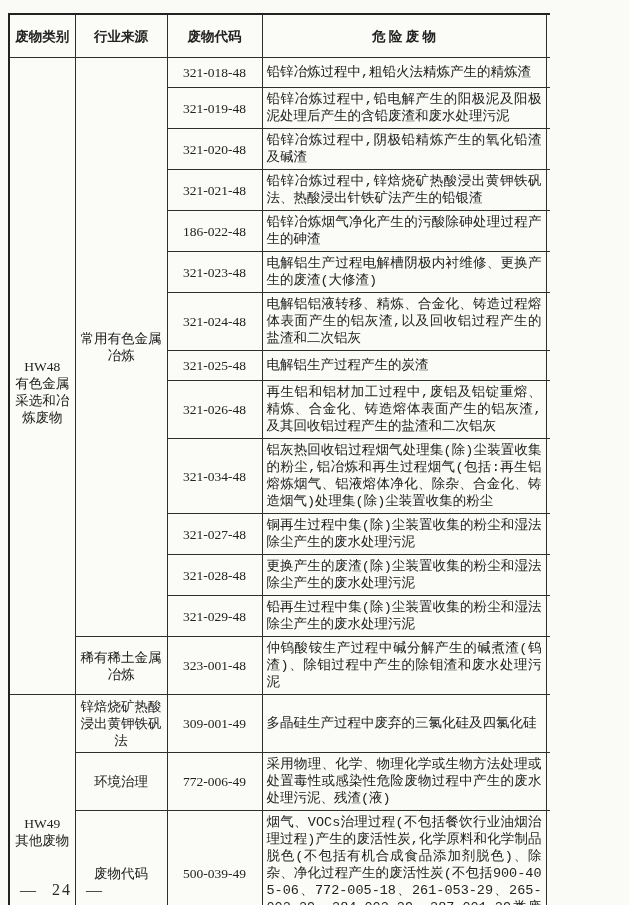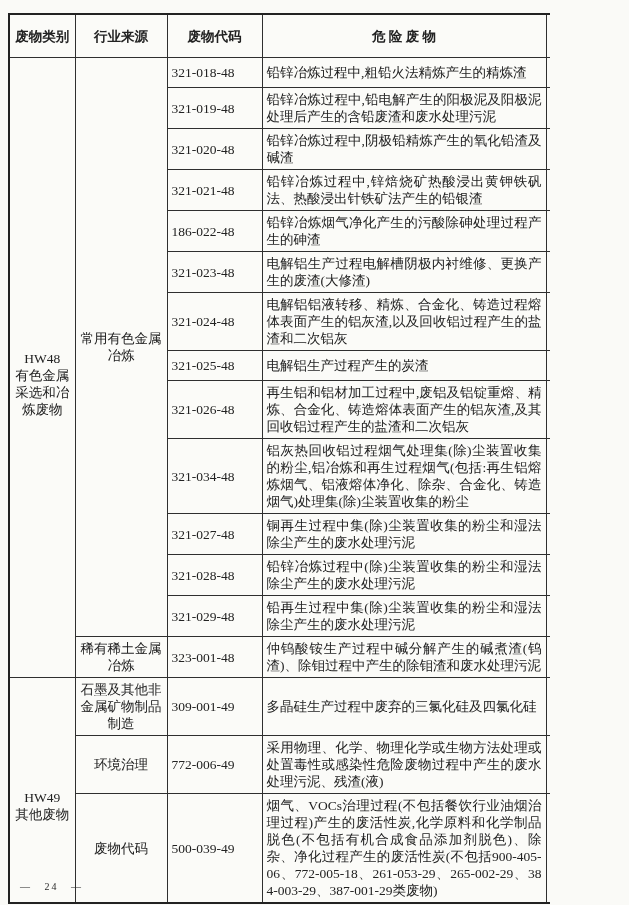--- a/index.html
+++ b/index.html
@@ -44,44 +44,45 @@
     font-size: 14px;
     height: 36px;
     padding: 2px;
   }
   sup.note-ref {
     font-size: 9px;
     vertical-align: super;
     line-height: 0;
   }
   td.center {
-    text-align: left;
+    text-align: center;
   }
   td.desc {
     text-align: justify;
     text-justify: inter-character;
     padding: 3px 5px;
+    font-family: Liberation Mono, monospace;
   }
   td.cat, td.ind {
     text-align: center;
     padding: 2px 3px;
   }
   .cat-code { display: block; text-align: center; margin-top: 32px; }
   .cat-name { display: block; }
   tr.h30 { height: 30px; }
   tr.h41 { height: 41px; margin-left: 39px; }
   tr.h52 { height: 52px; }
   tr.h55 { height: 55px; }
   tr.h70 { height: 70px; }
   tr.h100 { height: 100px; }
   .footer {
     position: absolute;
     left: 20px;
     top: 881px;
-    font-size: 10px;
+    font-size: 16px;
     letter-spacing: 2px;
     word-spacing: 8px;
     color: #2a2a2a;
   }
 </style>
 </head>
 <body>
 
 <div class="page">
 
@@ -158,40 +159,40 @@
         <td class="desc">铝灰热回收铝过程烟气处理集(除)尘装置收集的粉尘,铝冶炼和再生过程烟气(包括:再生铝熔炼烟气、铝液熔体净化、除杂、合金化、铸造烟气)处理集(除)尘装置收集的粉尘</td>
         <td class="center">T,R</td>
       </tr>
       <tr class="h41">
         <td class="center">321-027-48</td>
         <td class="desc">铜再生过程中集(除)尘装置收集的粉尘和湿法除尘产生的废水处理污泥</td>
         <td class="center">T</td>
       </tr>
       <tr class="h41">
         <td class="center">321-028-48</td>
-        <td class="desc">铅锌冶炼过程中(除)尘装置收集的粉尘和湿法除尘产生的废水处理污泥</td>
+        <td class="desc">更换产生的废渣(除)尘装置收集的粉尘和湿法除尘产生的废水处理污泥</td>
         <td class="center">T</td>
       </tr>
       <tr class="h41">
         <td class="center">321-029-48</td>
         <td class="desc">铅再生过程中集(除)尘装置收集的粉尘和湿法除尘产生的废水处理污泥</td>
         <td class="center">T</td>
       </tr>
       <tr class="h41">
         <td class="ind">稀有稀土金属冶炼</td>
         <td class="center">323-001-48</td>
         <td class="desc">仲钨酸铵生产过程中碱分解产生的碱煮渣(钨渣)、除钼过程中产生的除钼渣和废水处理污泥</td>
         <td class="center">T</td>
       </tr>
       <tr class="h52">
         <td class="cat" rowspan="3">
           <span class="cat-code">HW49</span>
           <span class="cat-name">其他废物</span>
         </td>
-        <td class="ind">石墨及其他非金属矿物制品制造</td>
+        <td class="ind">锌焙烧矿热酸浸出黄钾铁矾法</td>
         <td class="center">309-001-49</td>
         <td class="desc">多晶硅生产过程中废弃的三氯化硅及四氯化硅</td>
         <td class="center">R,C</td>
       </tr>
       <tr class="h55">
         <td class="ind">环境治理</td>
         <td class="center">772-006-49</td>
         <td class="desc">采用物理、化学、物理化学或生物方法处理或处置毒性或感染性危险废物过程中产生的废水处理污泥、残渣(液)</td>
         <td class="center">T/In</td>
       </tr>

